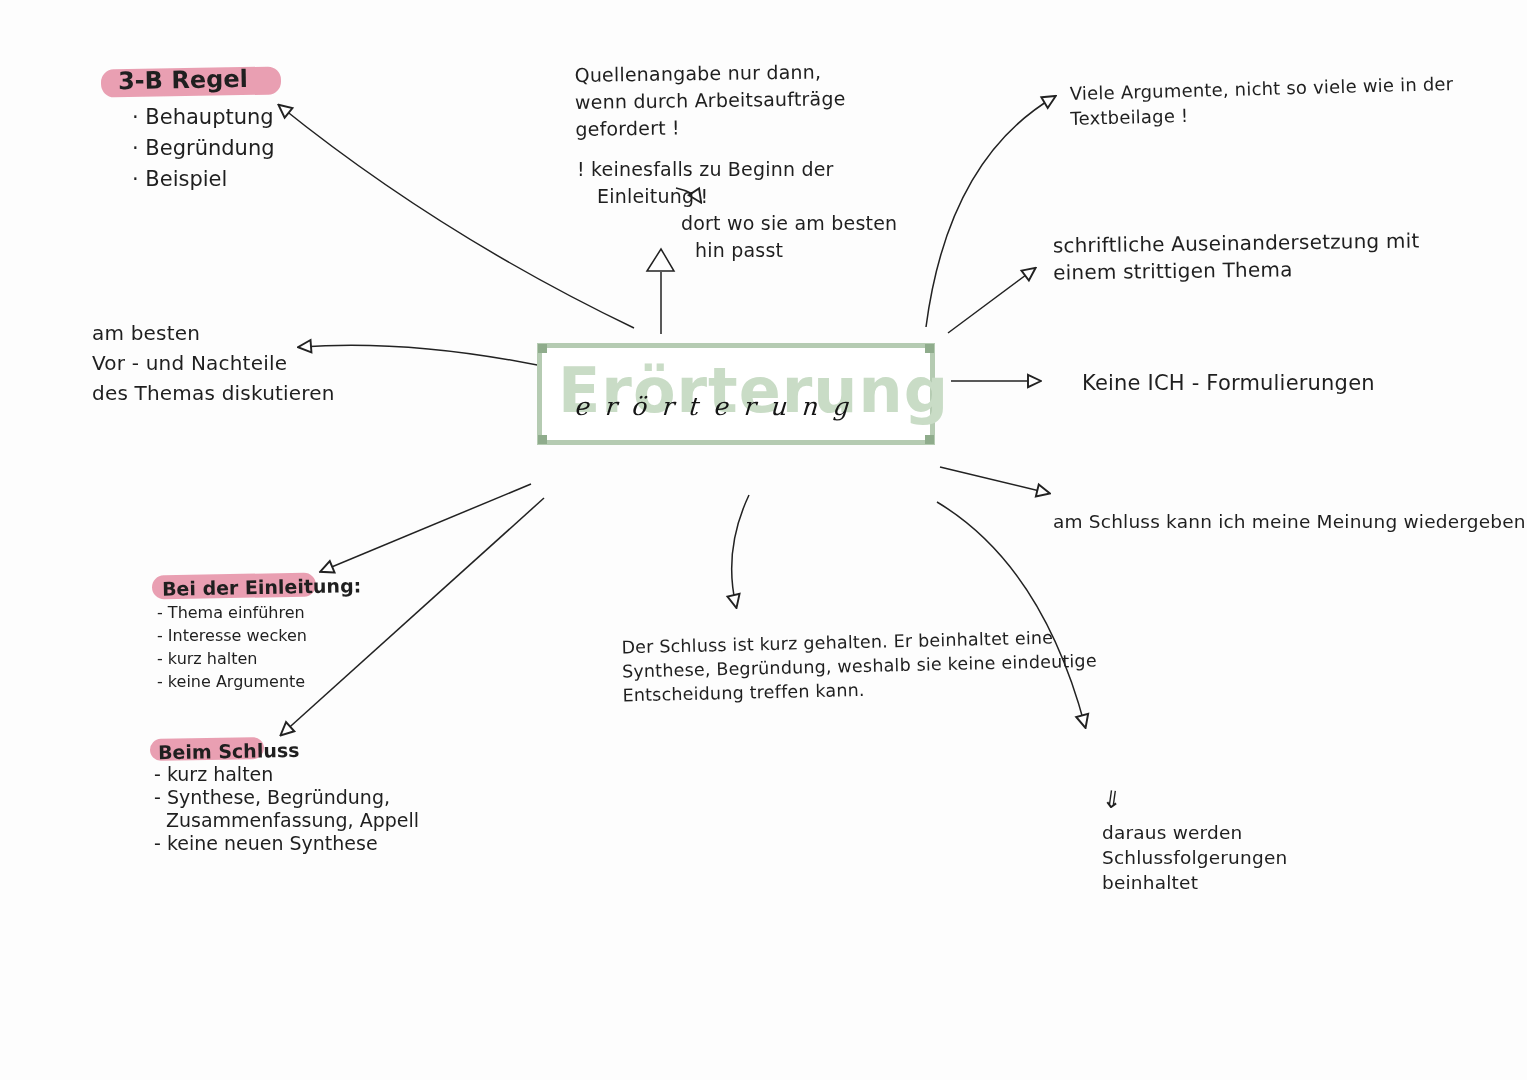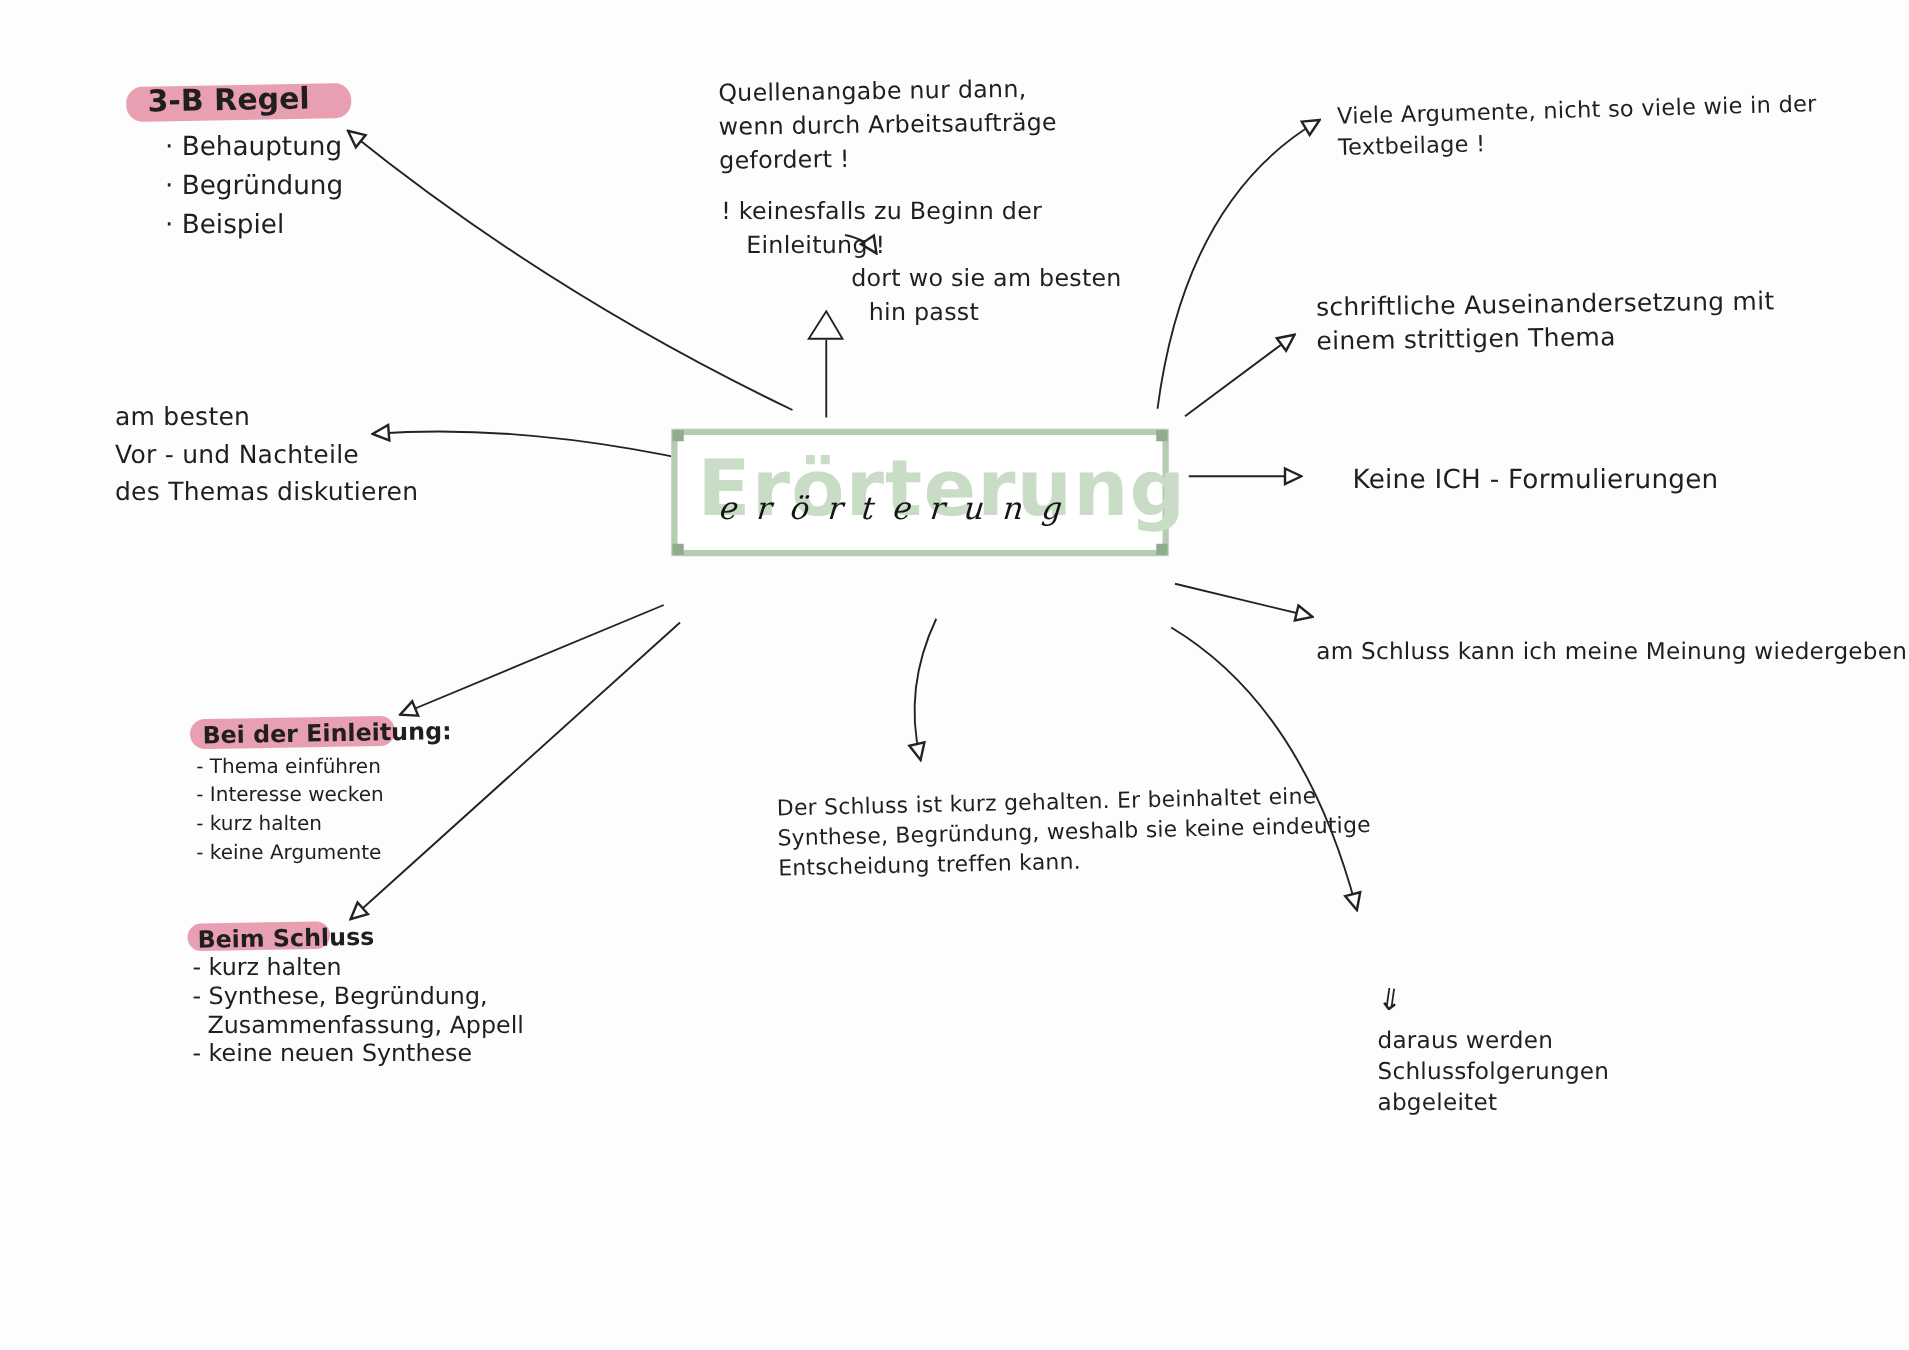--- a/index.html
+++ b/index.html
@@ -137,16 +137,16 @@
   <div class="note" style="left:622px;top:630px;font-size:17.5px;line-height:24px;transform:rotate(-1.3deg);">
     <div class="ln">Der Schluss ist kurz gehalten. Er beinhaltet eine</div>
     <div class="ln">Synthese, Begründung, weshalb sie keine eindeutige</div>
     <div class="ln">Entscheidung treffen kann.</div>
   </div>
 
   <div class="darr" style="left:1102px;top:786px;transform:rotate(8deg);">⇓</div>
   <div class="note" style="left:1062px;top:820px;font-size:18.5px;line-height:25px;margin-left:40px;">
     <div class="ln">daraus werden</div>
     <div class="ln">Schlussfolgerungen</div>
-    <div class="ln">abgeleitet</div>
+    <div class="ln">beinhaltet</div>
   </div>
 
 </div>
 
 </body></html>

